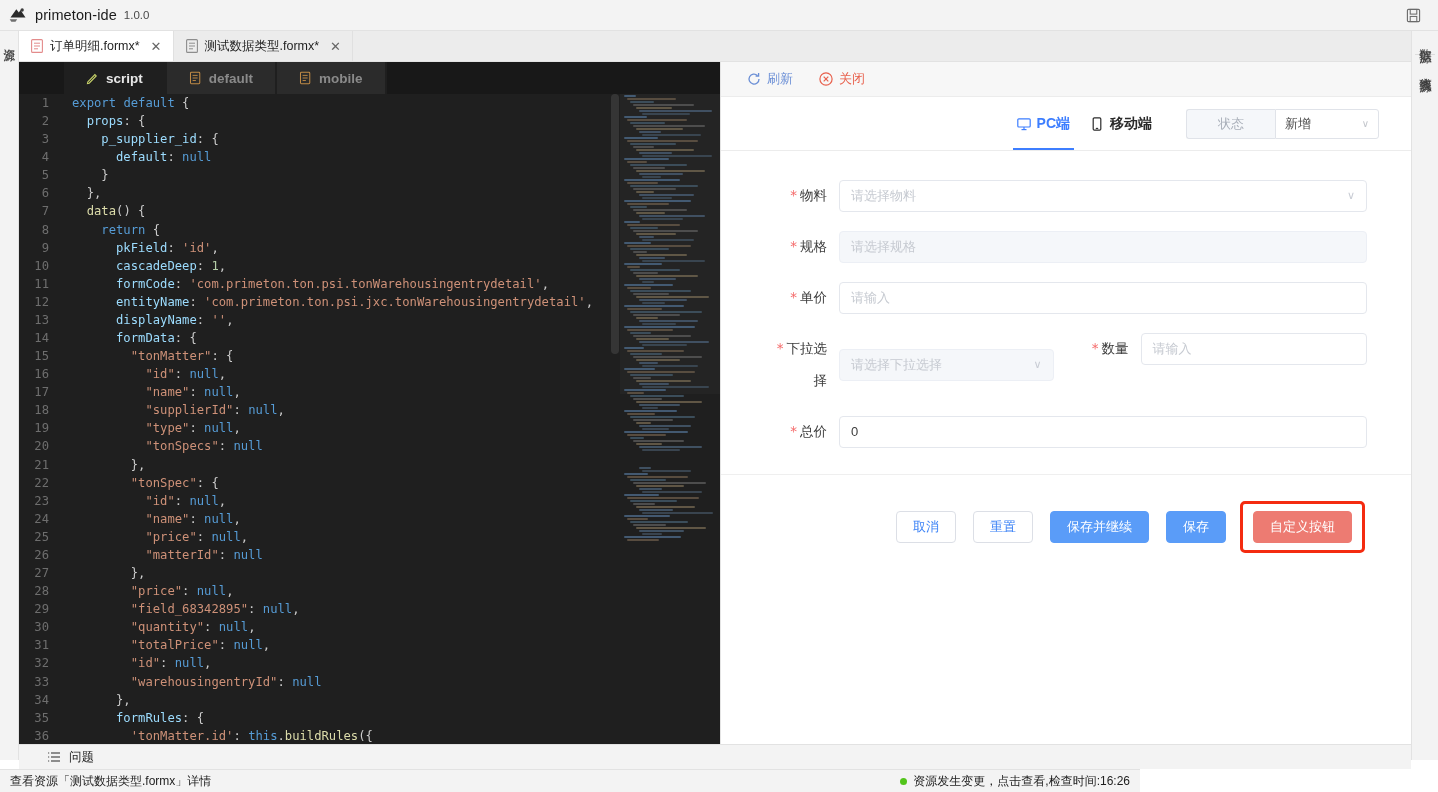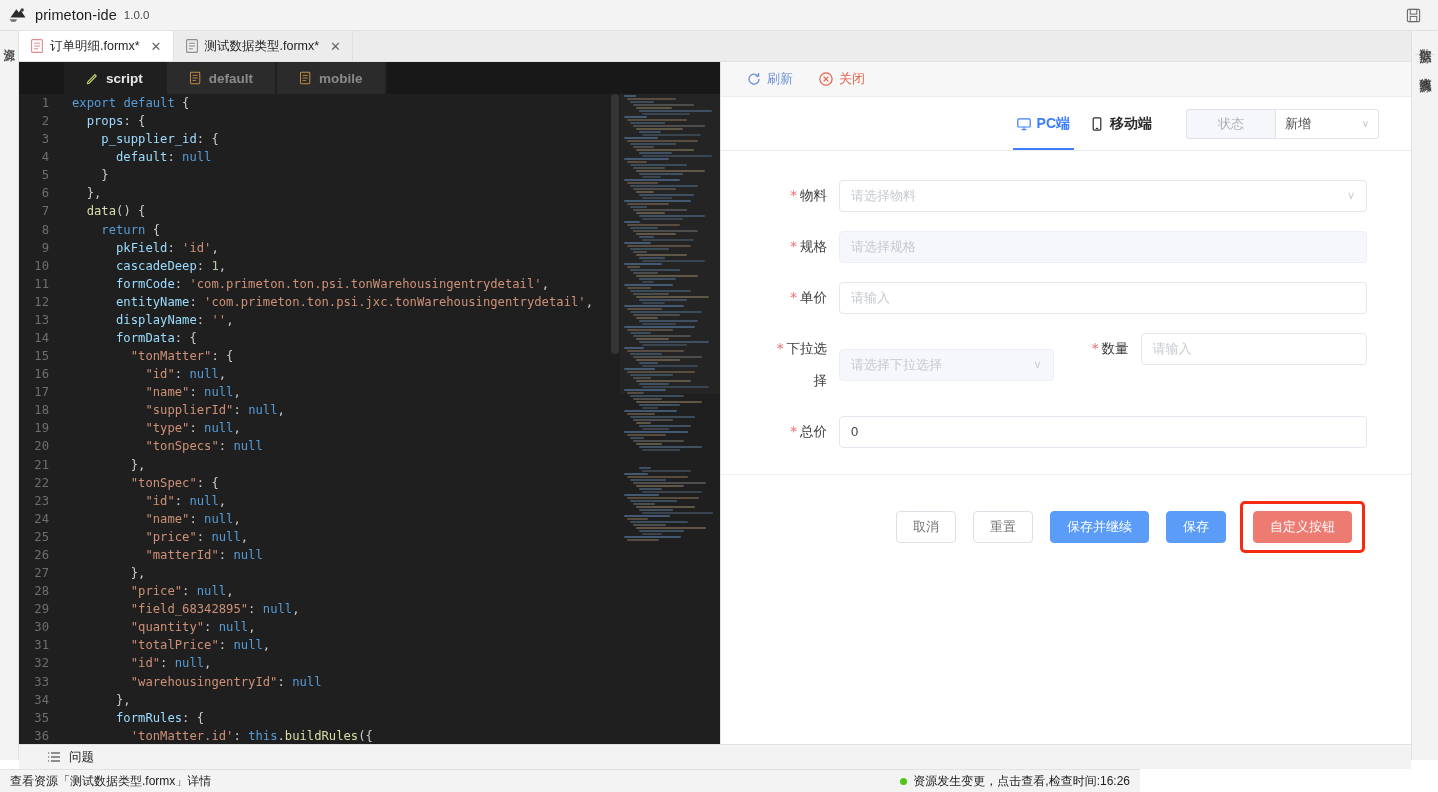--- a/index.html
+++ b/index.html
@@ -186,21 +186,21 @@
   .frow.two .fitem:last-child .flabel{ width:62px; min-width:62px;}
 
   .form-divider{ height:1px; background:#efefef; margin:26px 0 0 0; }
   .btn-row{
     display:flex; align-items:center; justify-content:flex-end; gap:17px;
     padding:26px 46px 0 0; position:relative;
   }
   .btn{
     height:32px; padding:0 16px; border-radius:4px; font-size:13px;
     display:inline-flex; align-items:center; justify-content:center; cursor:pointer;
-    border:1px solid #dcdfe6; background:#fff; color:#737373; white-space:nowrap;
+    border:1px solid #dcdfe6; background:#fff; color:#3b82f6; white-space:nowrap;
   }
   .btn.primary{ background:#5a9cf8; border-color:#5a9cf8; color:#fff; }
   .btn.danger{ background:#ed7b72; border-color:#ed7b72; color:#fff; }
   .hl-wrap{
     border:3px solid #f42b10; border-radius:5px; padding:7px 10px;
     display:inline-flex; align-items:center; margin-left:-3px;
   }
   .api-row{
     display:flex; align-items:center; justify-content:center; gap:7px;
     position:absolute; left:0; right:0; top:652px; font-size:13px; color:#5a8fe8;

